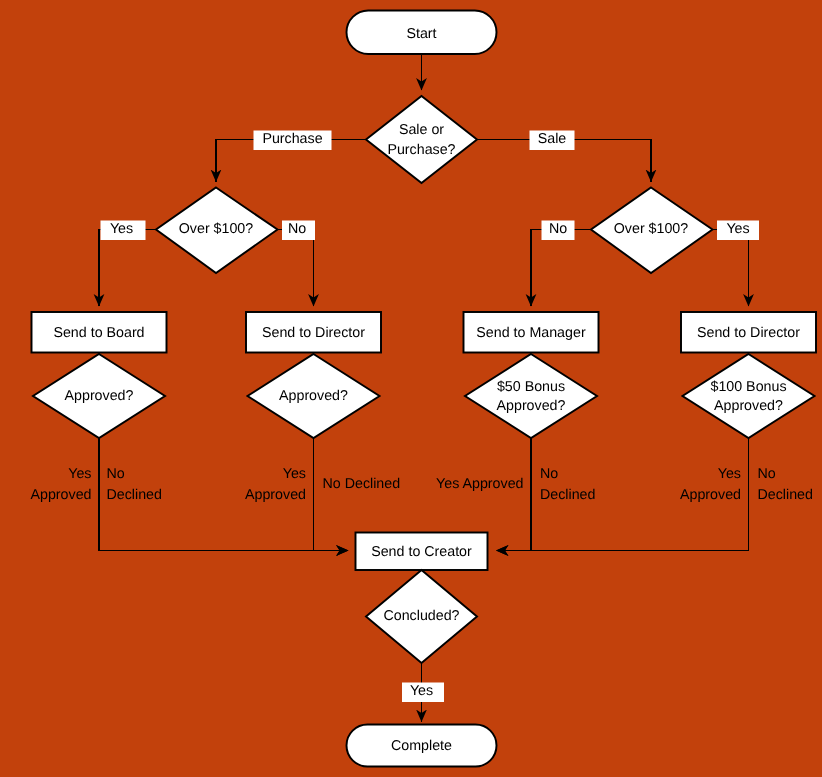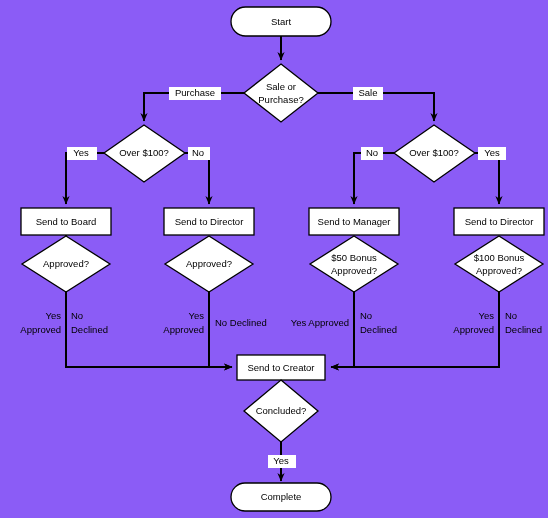--- a/index.html
+++ b/index.html
@@ -7,21 +7,21 @@
     padding: 0;
     background: #ffffff;
   }
   body {
     font-family: "Liberation Sans", sans-serif;
   }
   #canvas {
     position: relative;
     width: 548px;
     height: 518px;
-    background: #8b5cf6;
+    background: #c2410c;
     overflow: hidden;
   }
   svg#flow {
     position: absolute;
     left: 0;
     top: 0;
     width: 548px;
     height: 518px;
   }
   .shape {

